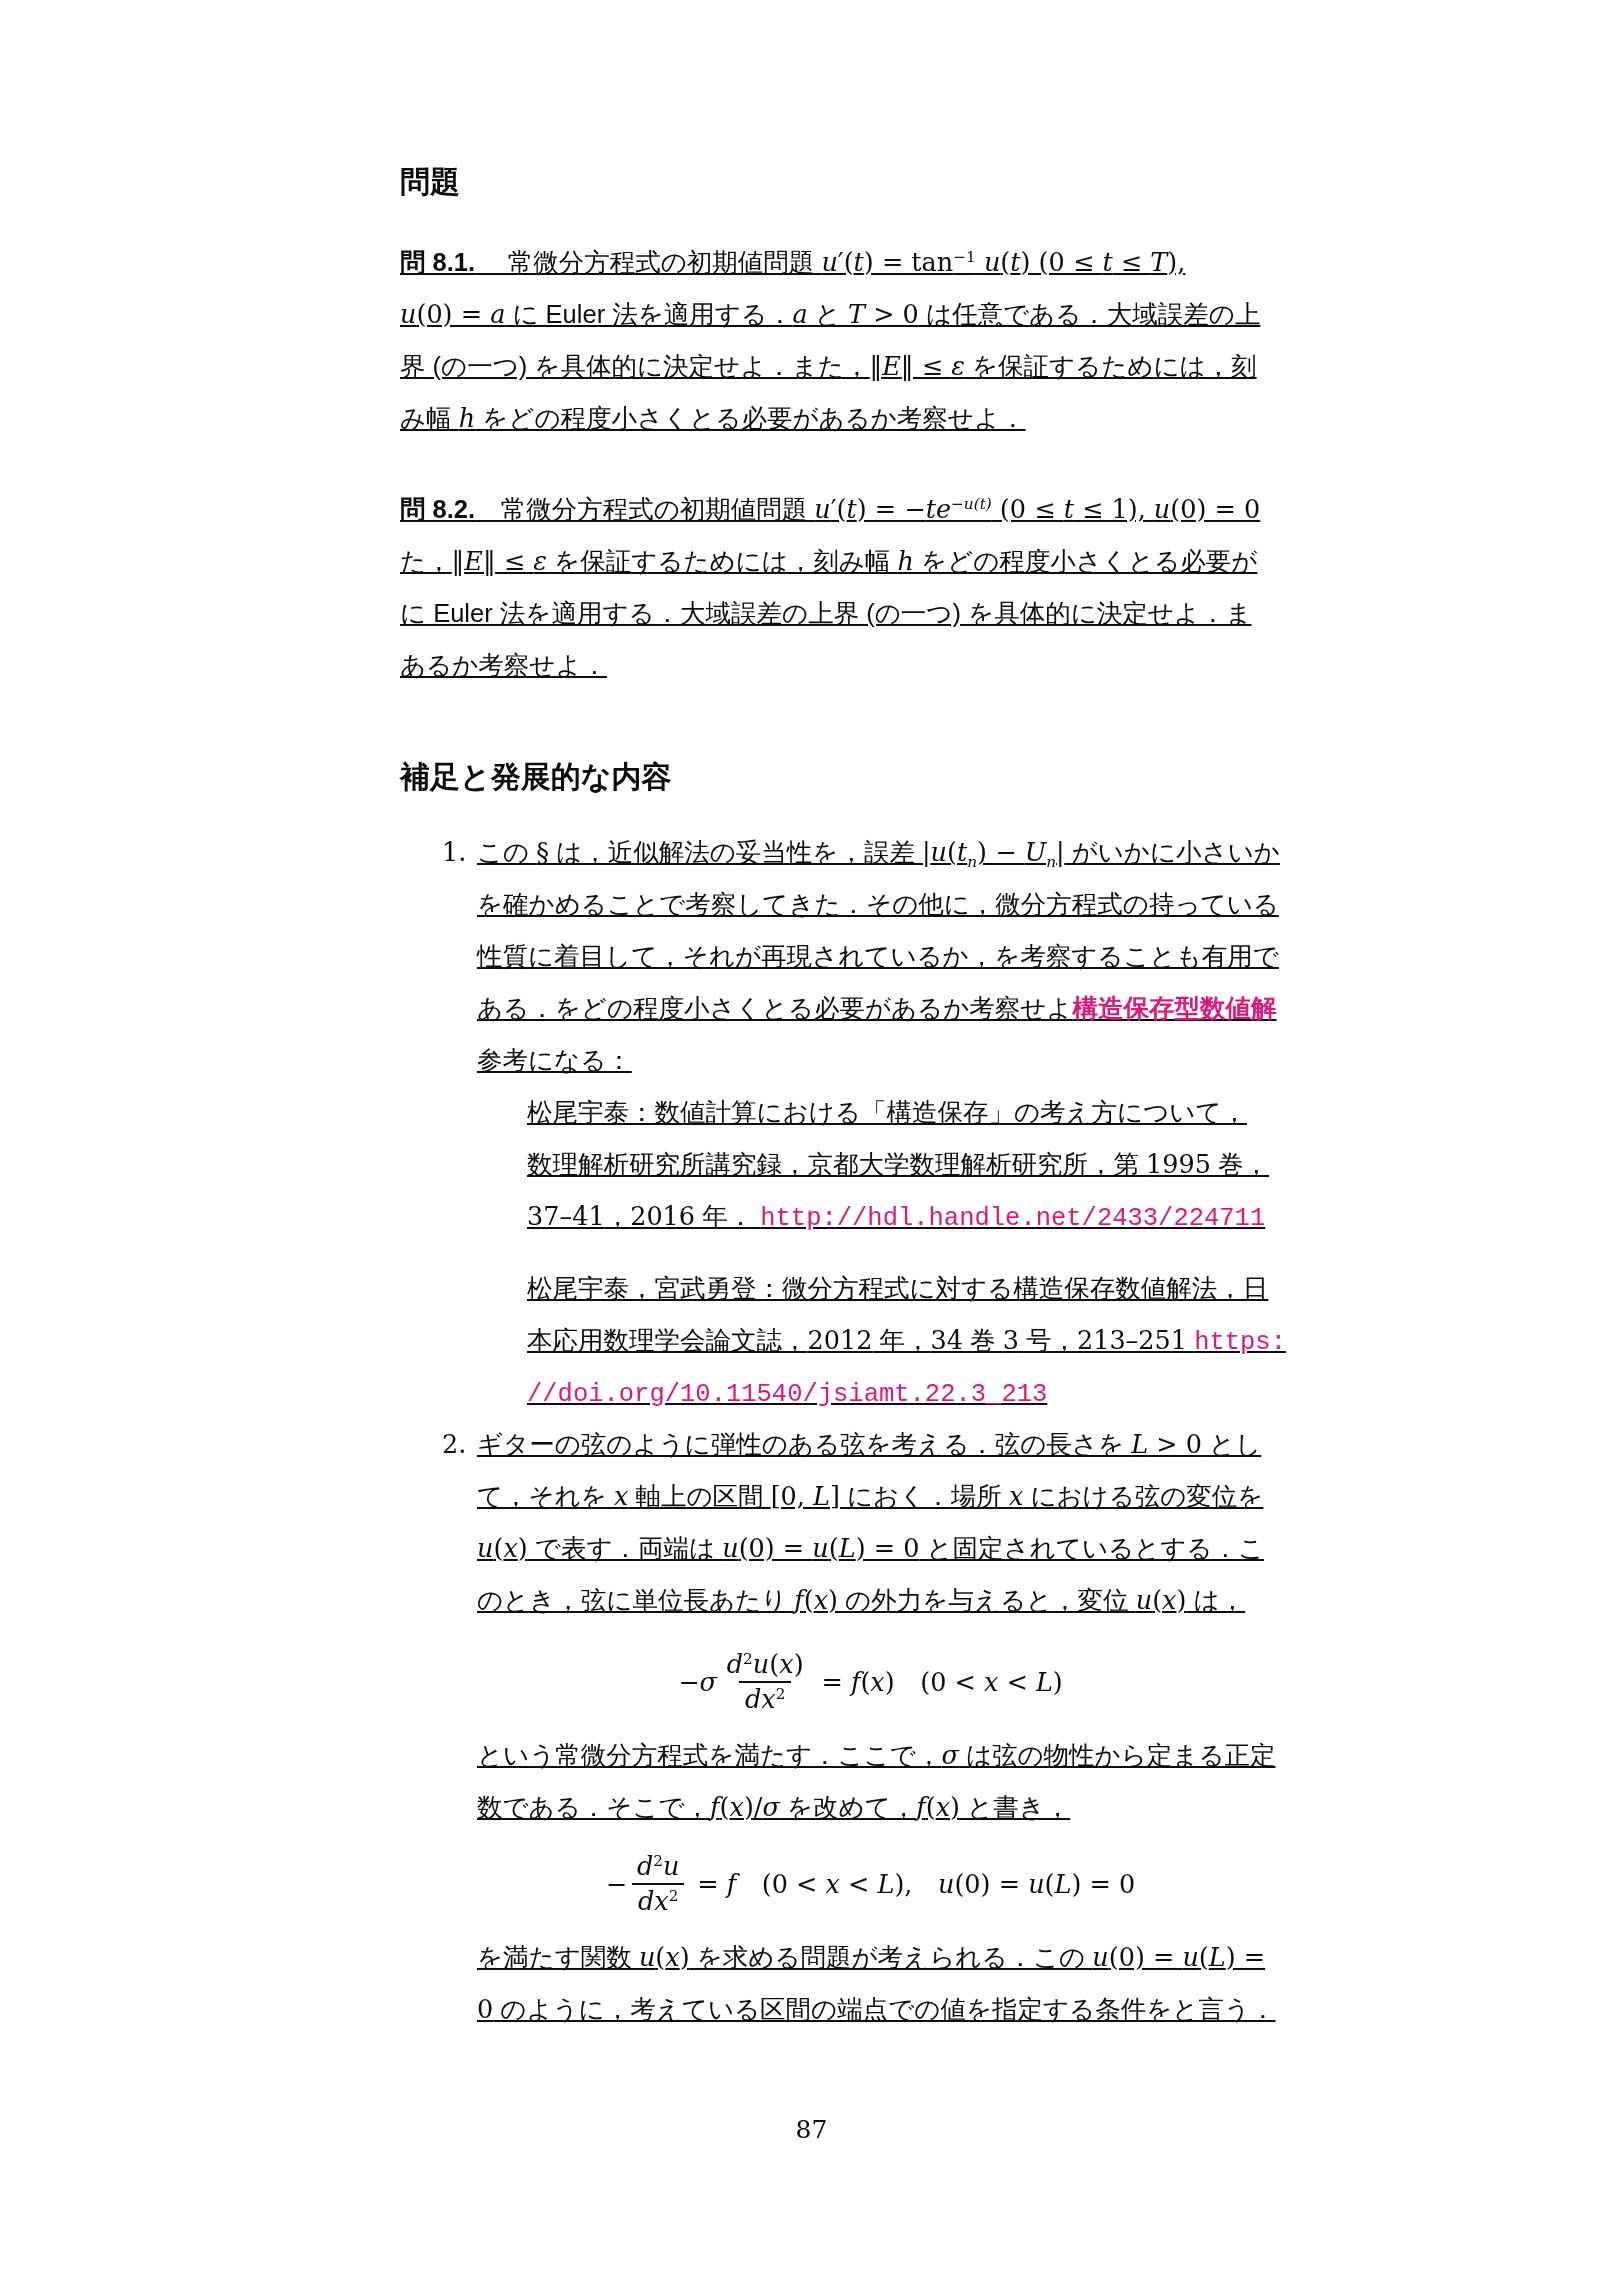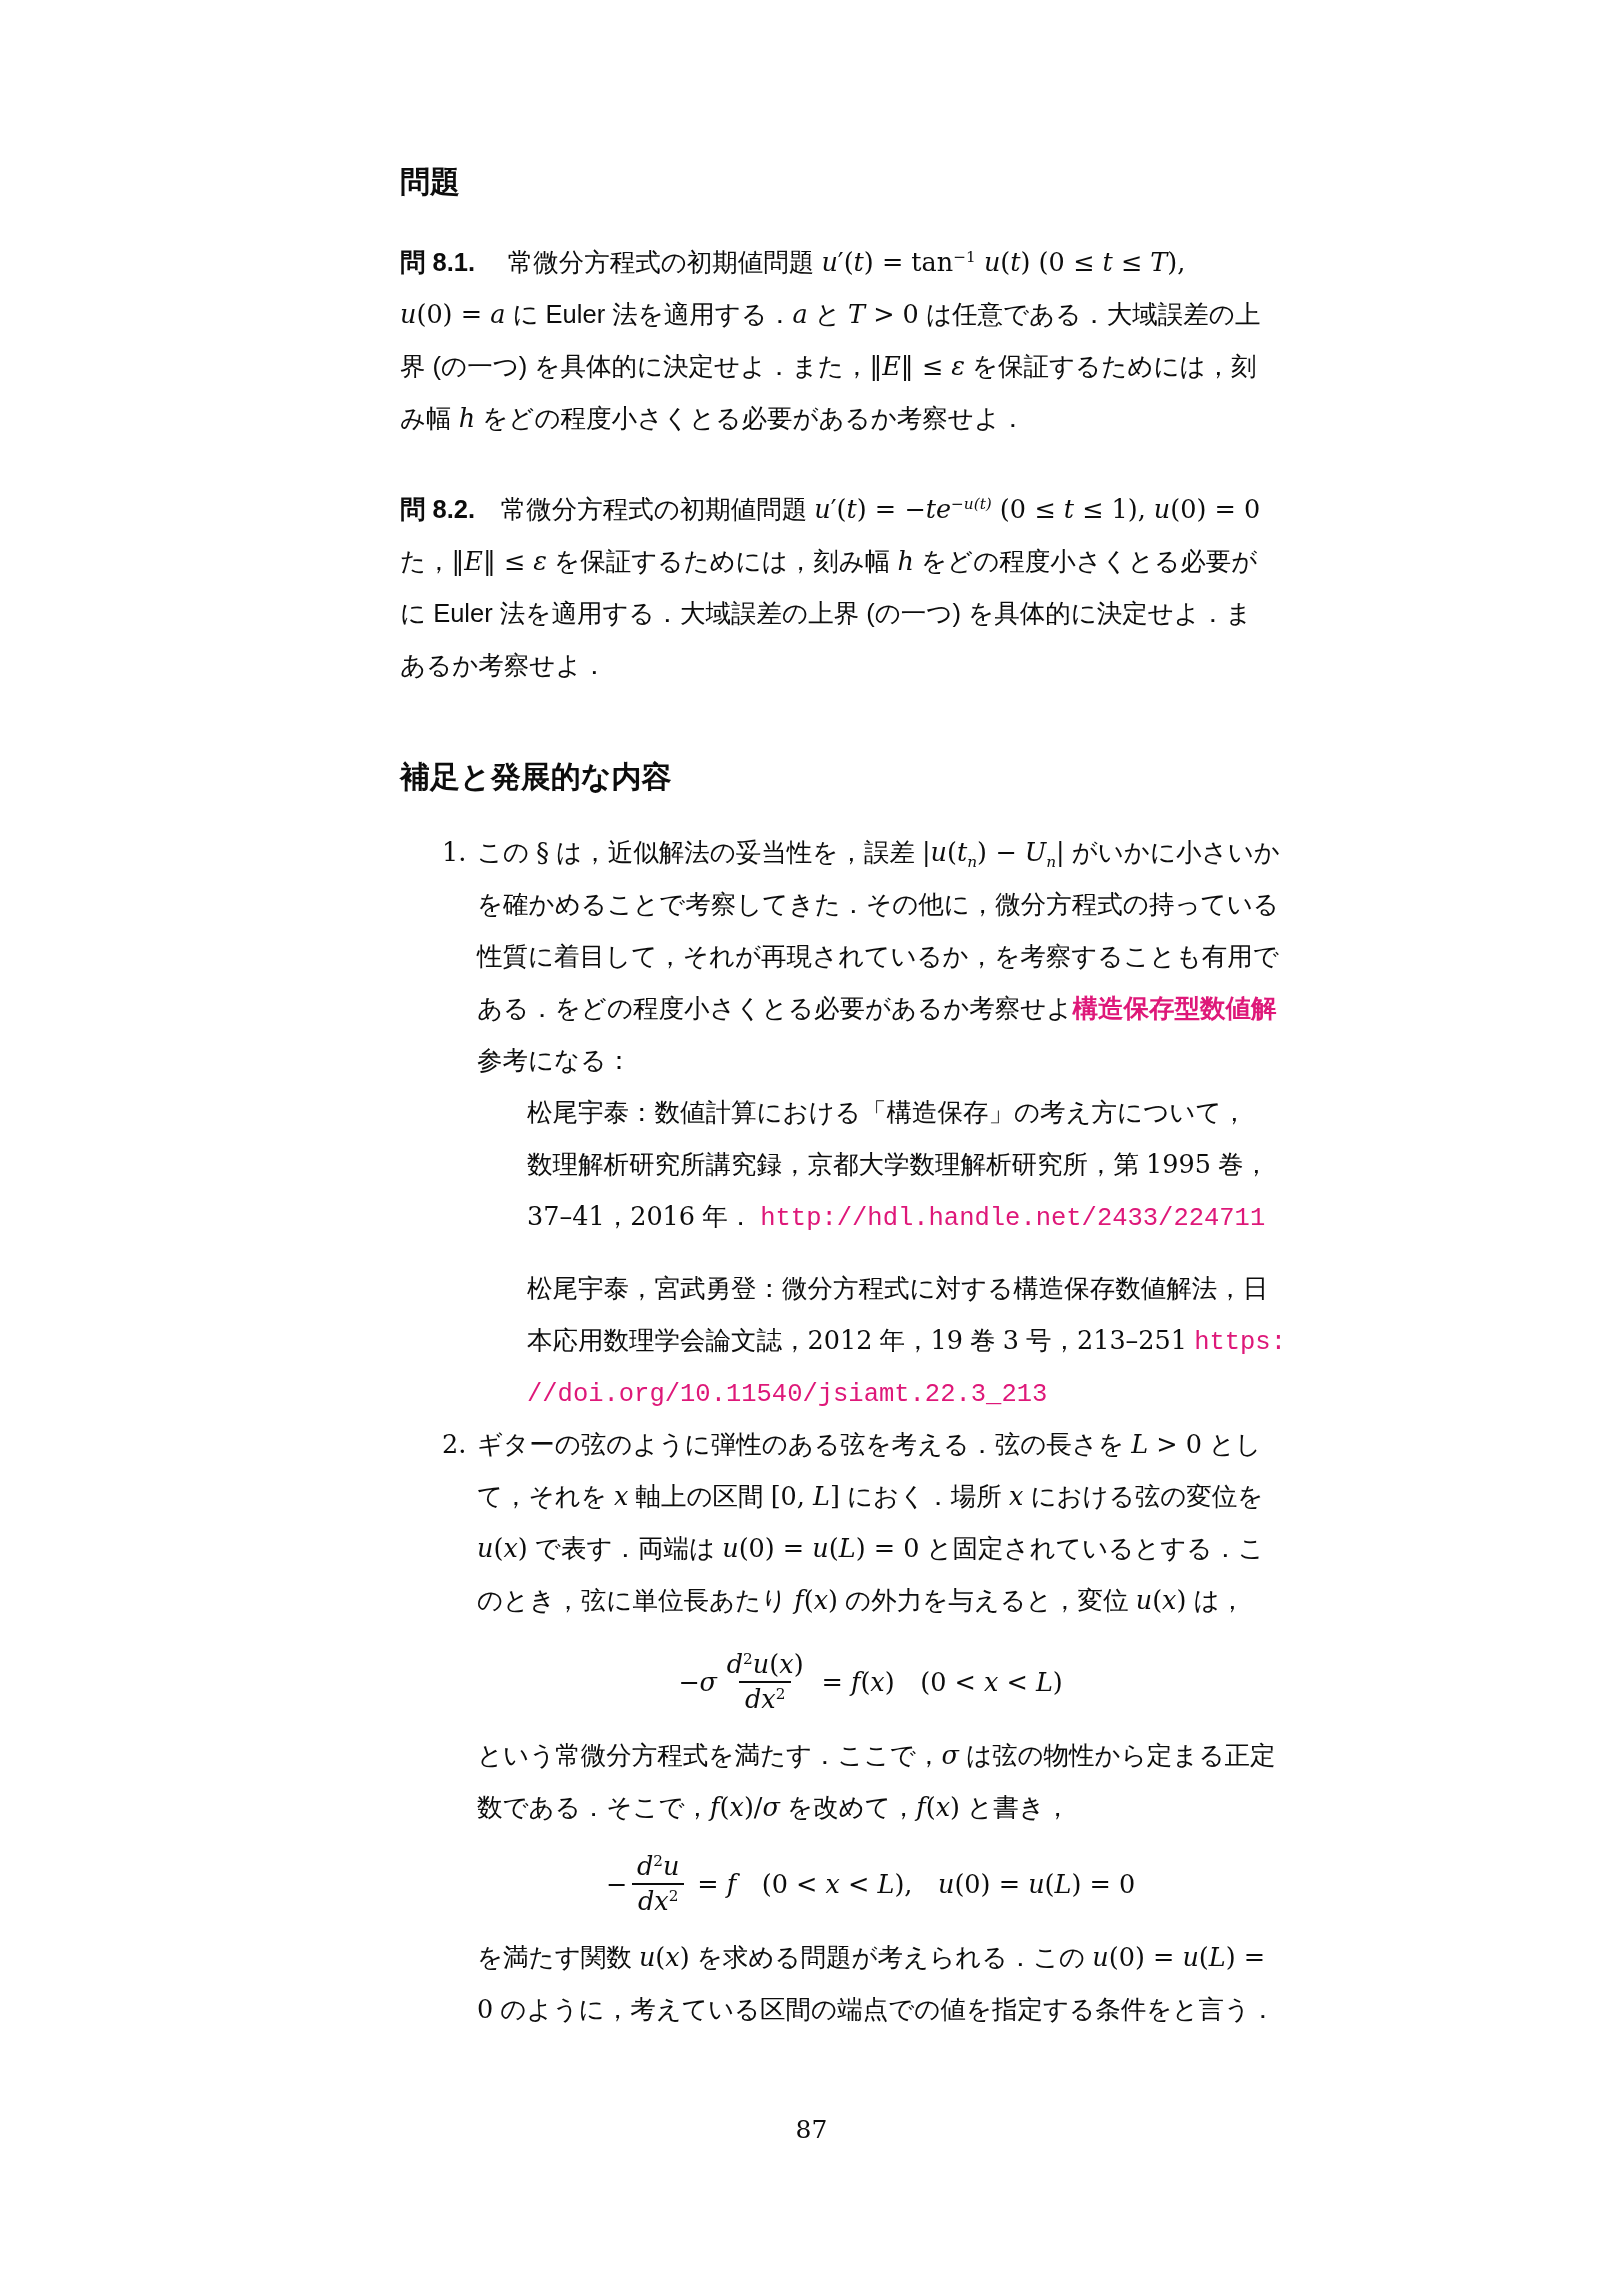--- a/index.html
+++ b/index.html
@@ -5,21 +5,21 @@
 <style>
   html,body{margin:0;padding:0;}
   body{
     width:1623px;height:2295px;position:relative;overflow:hidden;
     background:var(--bg,#ffffff);color:var(--ink,#0d0d0d);
     font-family:"Liberation Sans","DejaVu Sans",sans-serif;
     font-size:25.5px;
   }
   .textcol{position:absolute;left:400px;top:0;width:864px;padding-top:162px;}
   .blk{position:relative;}
-  .line{height:52px;line-height:52px;white-space:pre;}
+  .line{height:52px;line-height:52px;white-space:pre;text-decoration:underline;}
   .blk-heading{
     font-weight:700;font-size:30px;height:40px;line-height:40px;white-space:pre;
   }
   
   .i1{margin-top:34px;}
   .i2{margin-top:39px;}
   .i3{margin-top:66px;}
   .i4{margin-top:29.4px;}
   .i5{margin-top:0;}
   .i6{margin-top:19.6px;}
@@ -84,21 +84,21 @@
         <div class="line"><span class="seg-jp">ある．をどの程度小さくとる必要があるか考察せよ</span><span class="seg-mag">構造保存型数値解</span></div>
         <div class="line"><span class="seg-jp">参考になる：</span></div>
       </div>
       <div class="blk blk-citation i5">
         <div class="line"><span class="seg-jp">松尾宇泰：数値計算における「構造保存」の考え方について，</span></div>
         <div class="line"><span class="seg-jp">数理解析研究所講究録，京都大学数理解析研究所，第 </span><span class="seg-r">1995</span><span class="seg-jp"> 巻，</span></div>
         <div class="line"><span class="seg-r">37–41</span><span class="seg-jp">，</span><span class="seg-r">2016</span><span class="seg-jp"> 年． </span><span class="seg-url">http://hdl.handle.net/2433/224711</span></div>
       </div>
       <div class="blk blk-citation i6">
         <div class="line"><span class="seg-jp">松尾宇泰，宮武勇登：微分方程式に対する構造保存数値解法，日</span></div>
-        <div class="line"><span class="seg-jp">本応用数理学会論文誌，</span><span class="seg-r">2012</span><span class="seg-jp"> 年，</span><span class="seg-r">19</span><span class="seg-jp"> 巻 </span><span class="seg-r">3</span><span class="seg-jp"> 号，</span><span class="seg-r">213–251</span><span class="seg-jp"> </span><span class="seg-url">https:</span></div>
+        <div class="line"><span class="seg-jp">本応用数理学会論文誌，</span><span class="seg-r">2012</span><span class="seg-jp"> 年，</span><span class="seg-r">34</span><span class="seg-jp"> 巻 </span><span class="seg-r">3</span><span class="seg-jp"> 号，</span><span class="seg-r">213–251</span><span class="seg-jp"> </span><span class="seg-url">https:</span></div>
         <div class="line"><span class="seg-url">//doi.org/10.11540/jsiamt.22.3_213</span></div>
       </div>
       <div class="blk blk-list_item i7">
         <span class="marker seg-r">2.</span>
         <div class="line"><span class="seg-jp">ギターの弦のように弾性のある弦を考える．弦の長さを </span><span class="seg-m">L</span><span class="seg-r"> &gt; 0</span><span class="seg-jp"> とし</span></div>
         <div class="line"><span class="seg-jp">て，それを </span><span class="seg-m">x</span><span class="seg-jp"> 軸上の区間 </span><span class="seg-r">[0, </span><span class="seg-m">L</span><span class="seg-r">]</span><span class="seg-jp"> におく．場所 </span><span class="seg-m">x</span><span class="seg-jp"> における弦の変位を</span></div>
         <div class="line"><span class="seg-m">u</span><span class="seg-r">(</span><span class="seg-m">x</span><span class="seg-r">)</span><span class="seg-jp"> で表す．両端は </span><span class="seg-m">u</span><span class="seg-r">(0) = </span><span class="seg-m">u</span><span class="seg-r">(</span><span class="seg-m">L</span><span class="seg-r">) = 0</span><span class="seg-jp"> と固定されているとする．こ</span></div>
         <div class="line"><span class="seg-jp">のとき，弦に単位長あたり </span><span class="seg-m">f</span><span class="seg-r">(</span><span class="seg-m">x</span><span class="seg-r">)</span><span class="seg-jp"> の外力を与えると，変位 </span><span class="seg-m">u</span><span class="seg-r">(</span><span class="seg-m">x</span><span class="seg-r">)</span><span class="seg-jp"> は，</span></div>
       </div>
       <div class="blk blk-equation i8">

